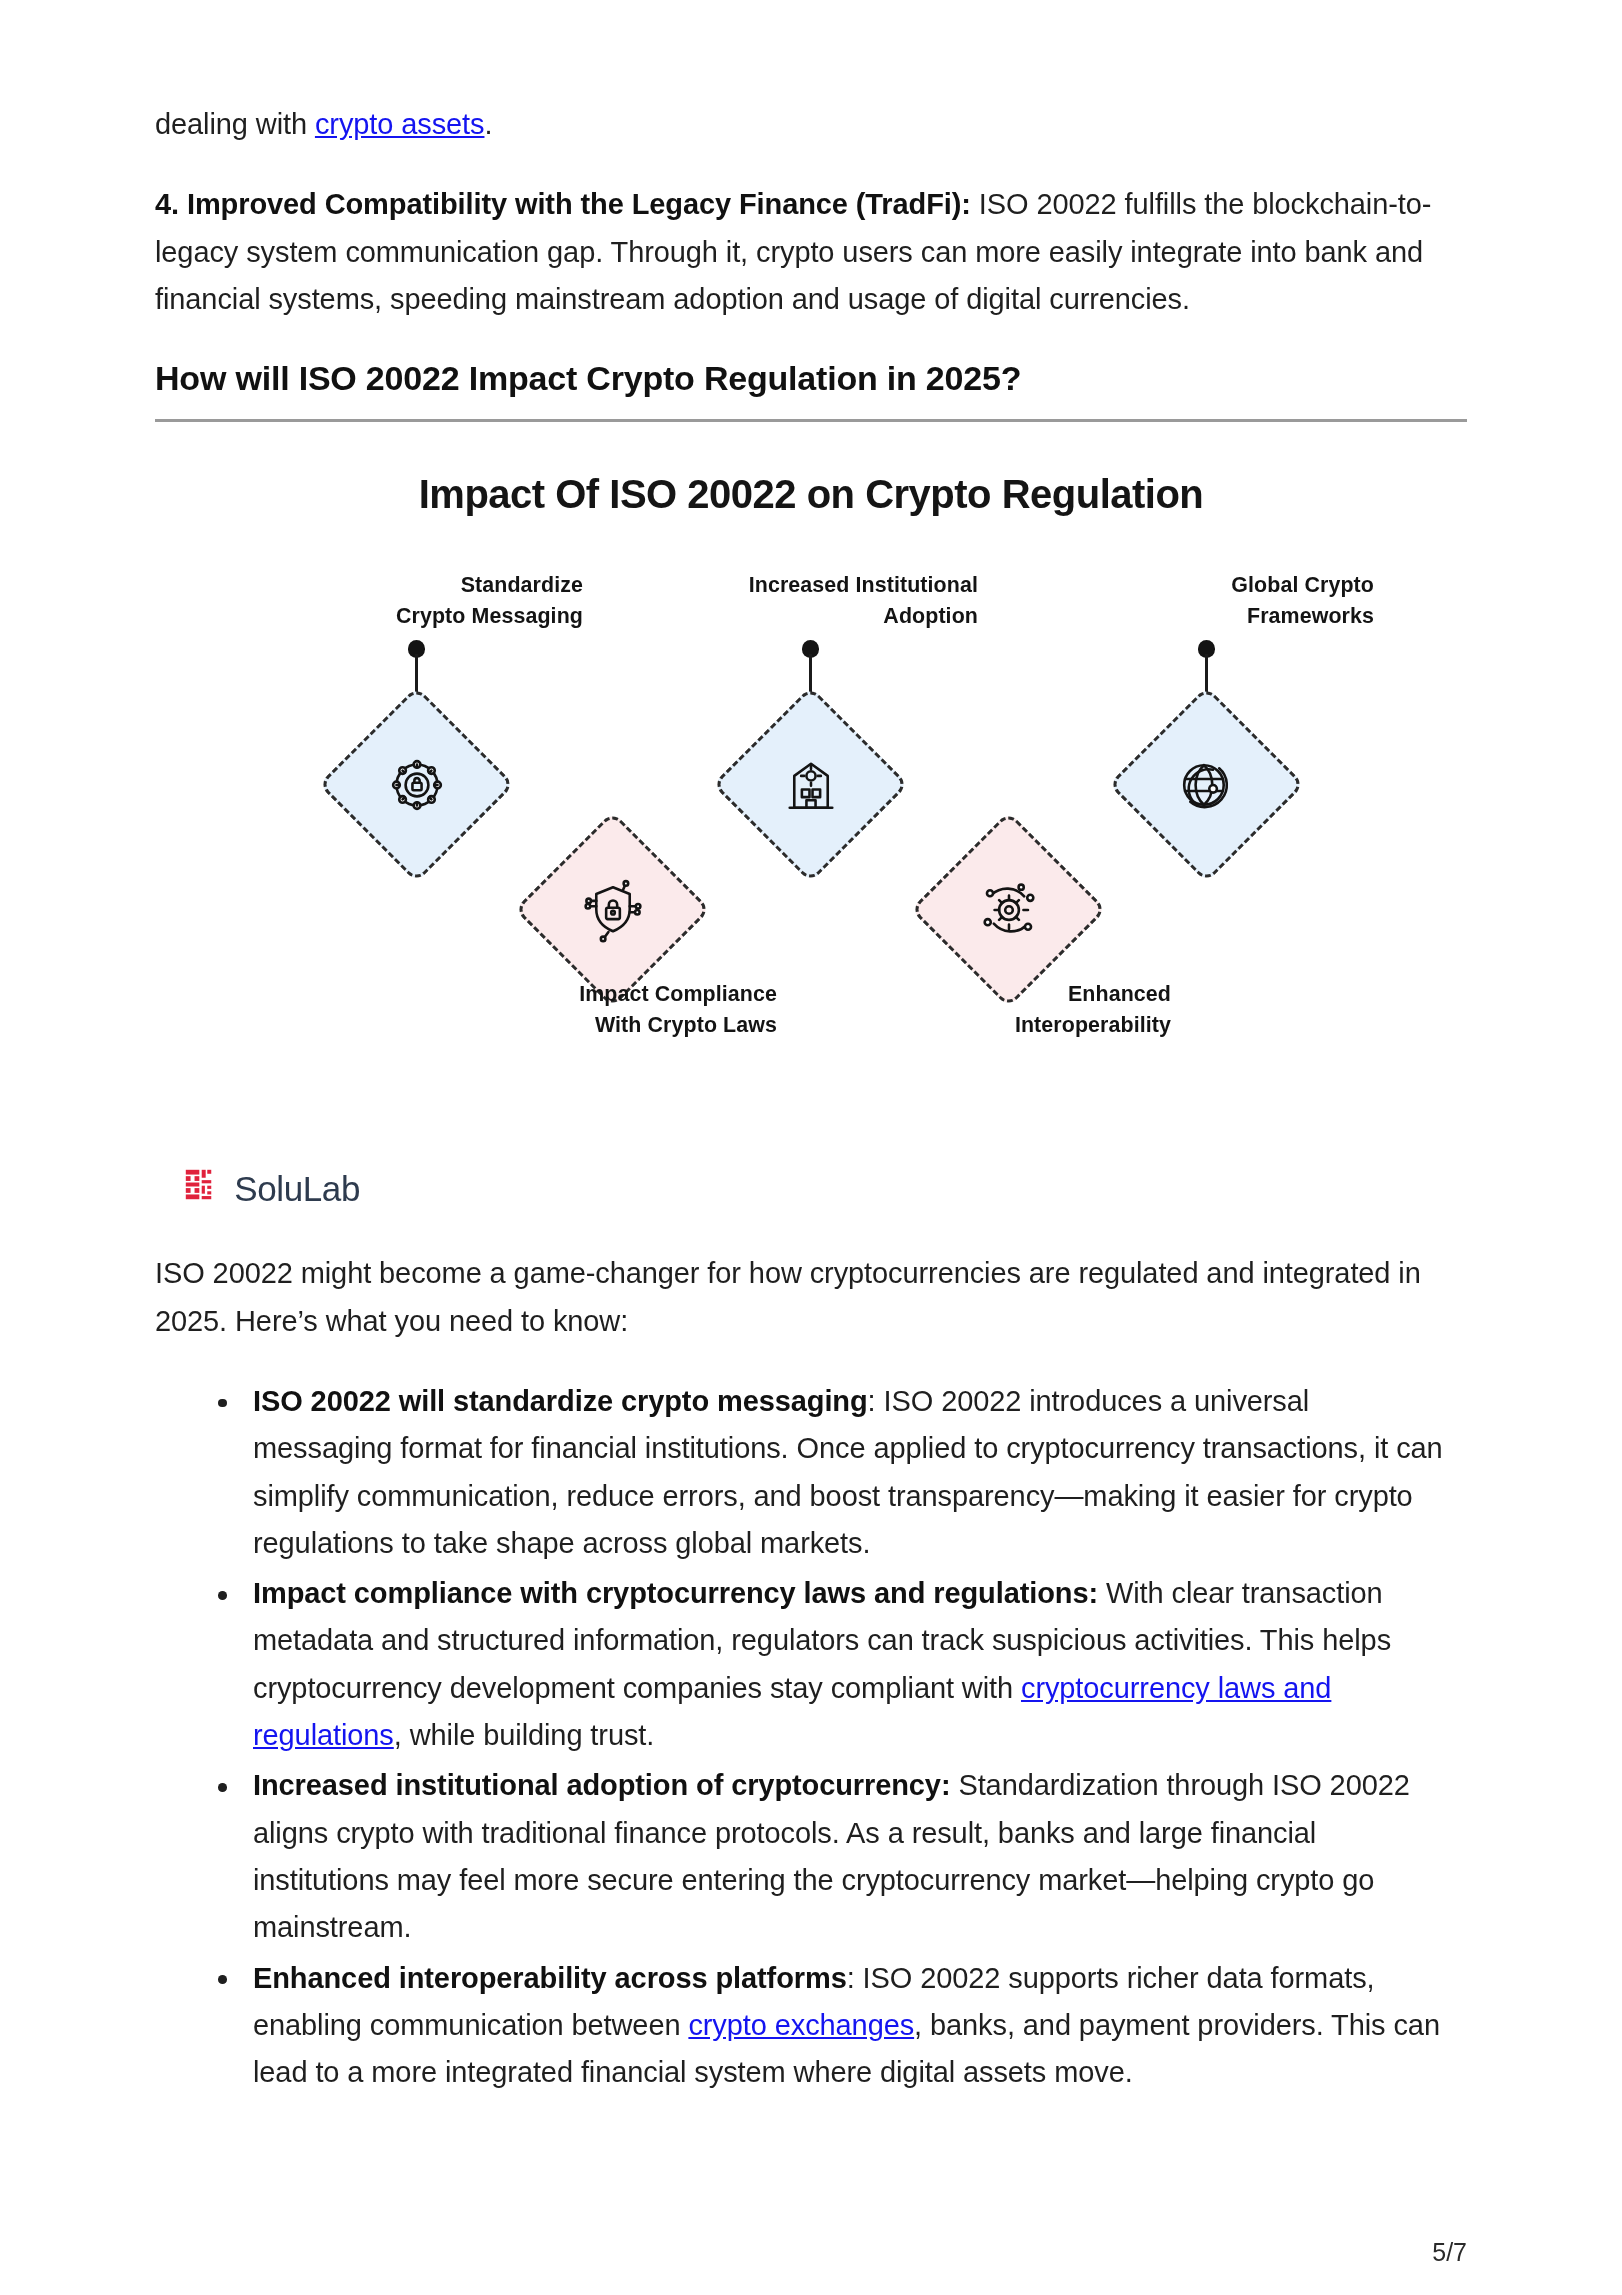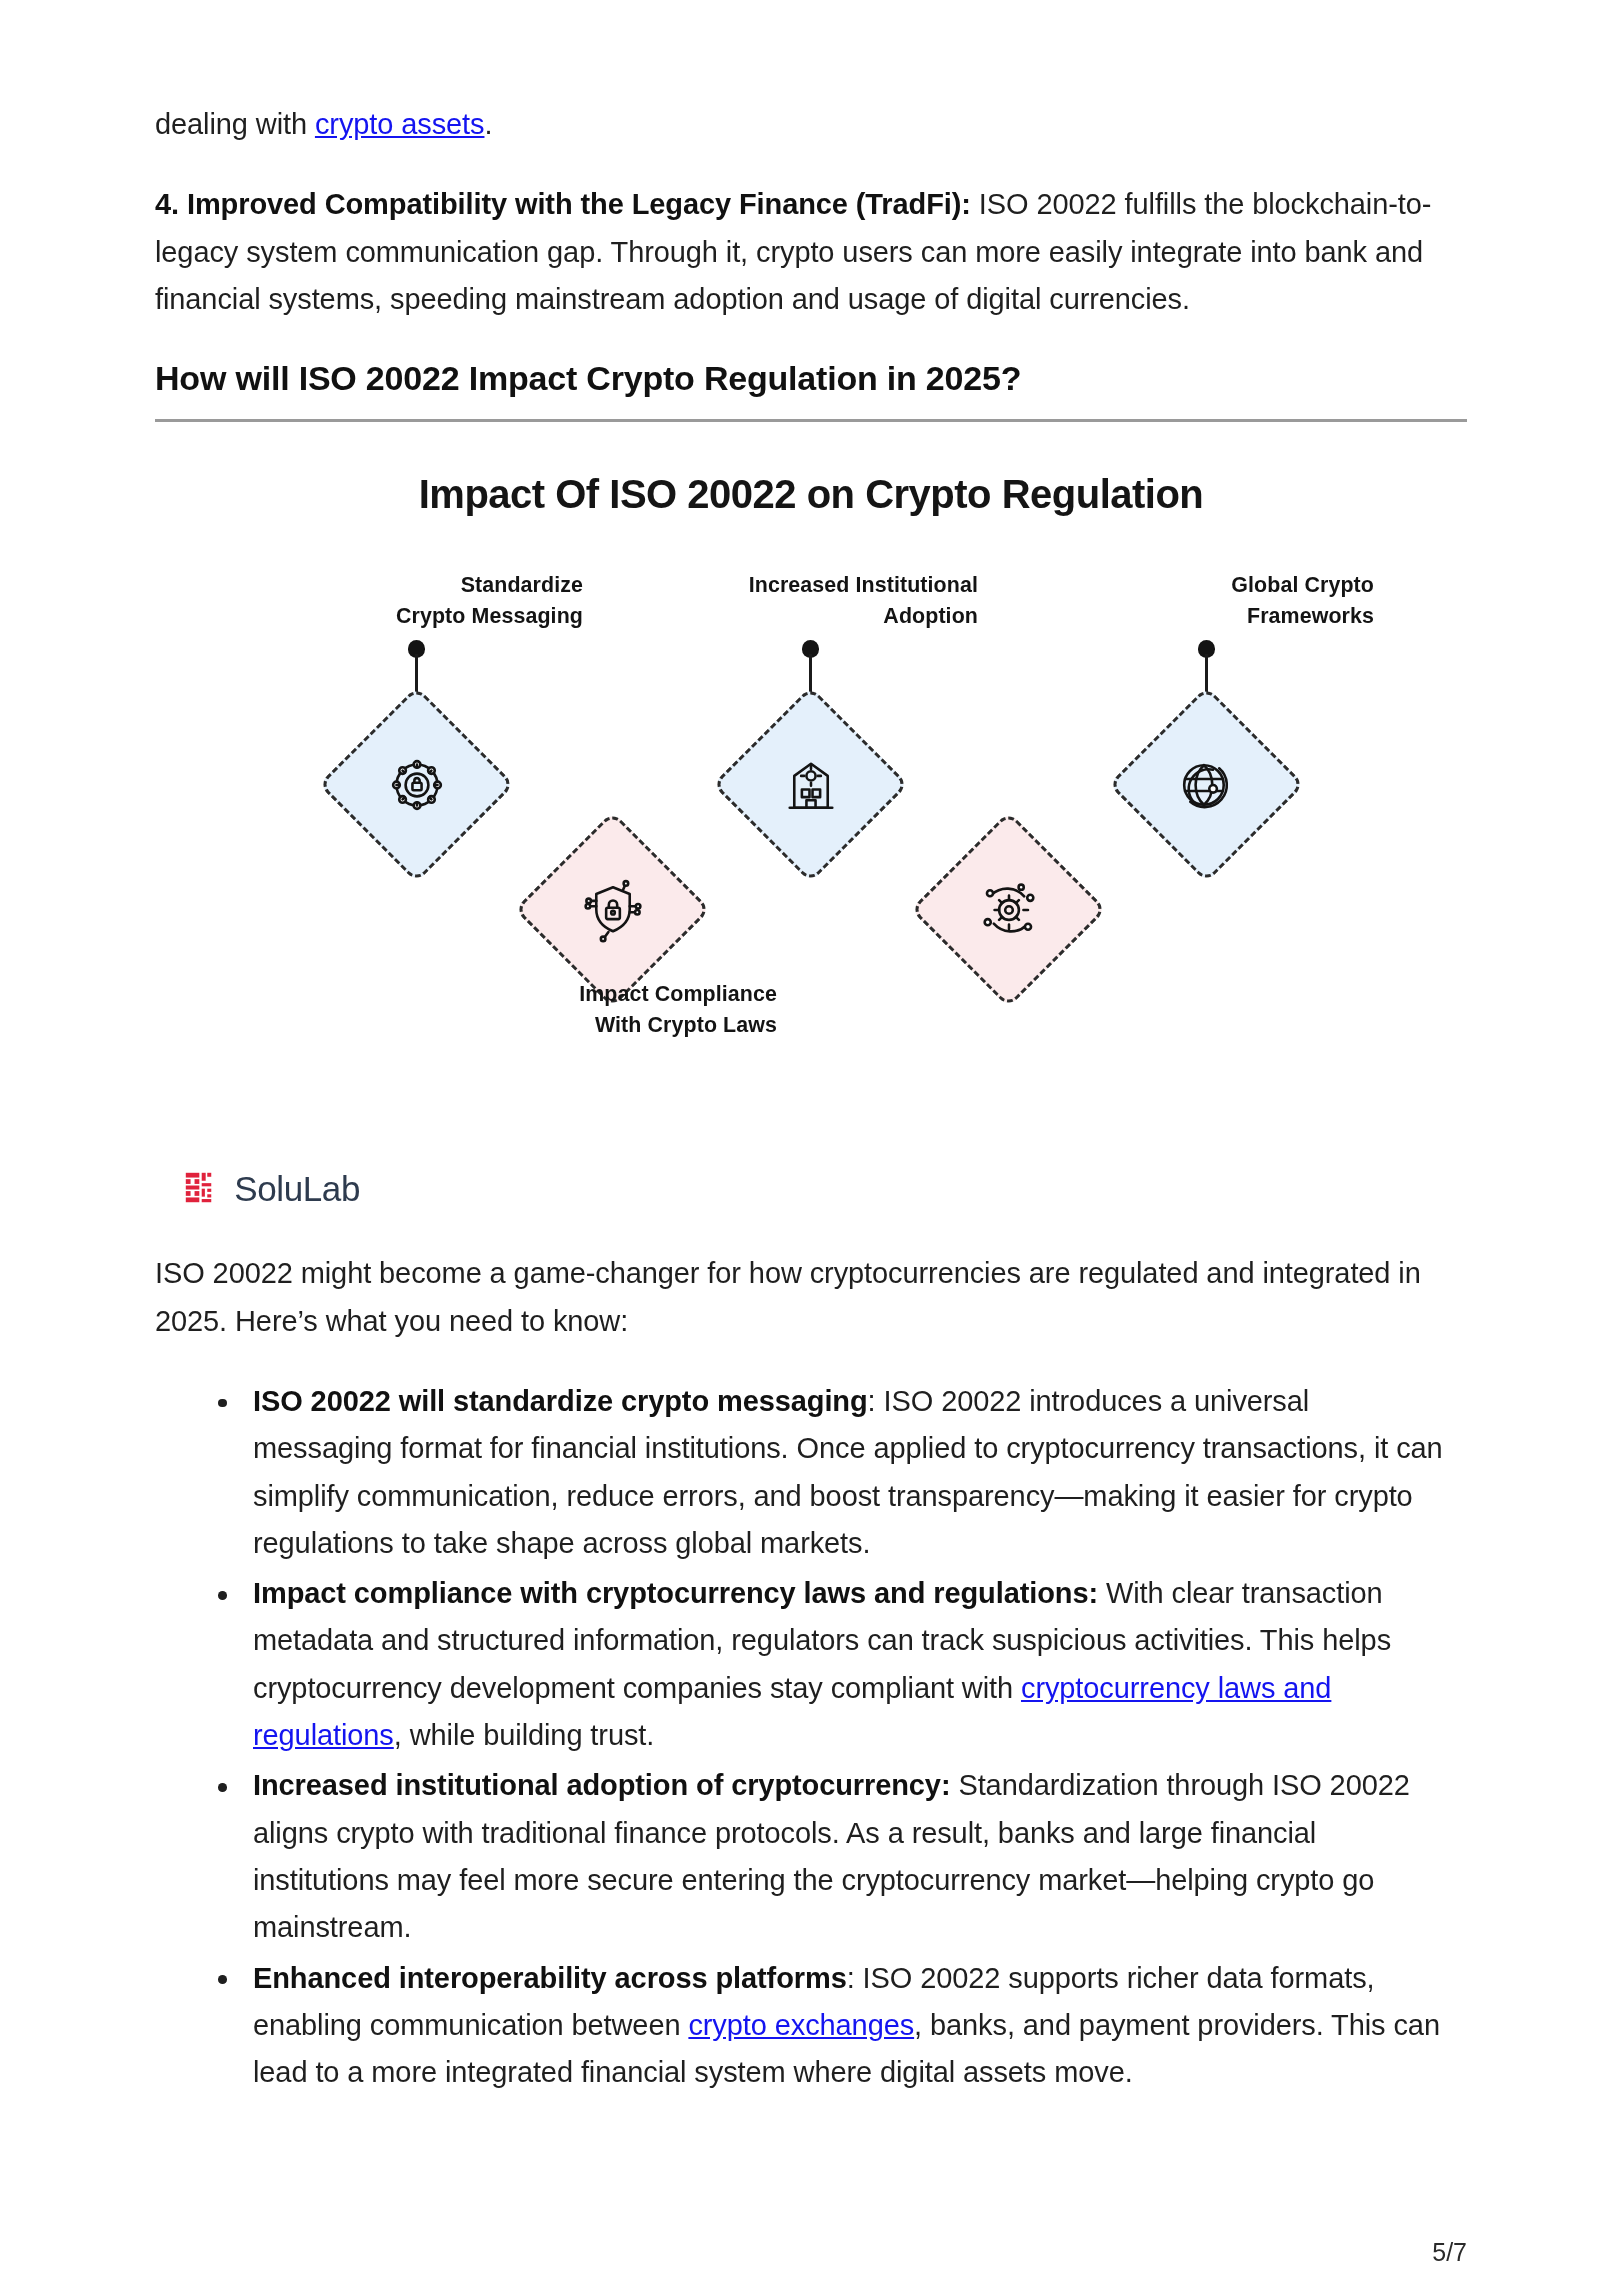--- a/index.html
+++ b/index.html
@@ -130,21 +130,21 @@
     position: absolute;
     width: 17.4px;
     height: 17.4px;
     border-radius: 50%;
     background: #141414;
   }
 
   
   .logo-row {
     display: flex;
-    align-items: center;
+    align-items: flex-start;
     gap: 14.3px;
     margin: 3.2px 0 41px 30px;
   }
   .logo-mark {
     width: 35px; height: 35px;
     position: relative;
   }
   .logo-text {
     font-size: 35px;
     color: #2e3b4e;
@@ -311,20 +311,24 @@
             <path d="M66 28a26 26 0 0 1-38 44"></path>
             <path d="M58 30a26 26 0 0 0-26 42"></path>
             <circle cx="58" cy="55" r="5" fill="#fff"></circle>
           </svg>
         </div>
       </div>
 
       <div class="label" style="left:289px; top:529px;">
         <div>Impact Compliance</div>
         <div>With Crypto Laws</div>
+      </div>
+      <div class="label" style="left:683px; top:529px;">
+        <div>Enhanced</div>
+        <div>Interoperability</div>
       </div>
     </div>
 
     <div class="logo-row">
       <div class="logo-mark">
         <svg viewBox="0 0 44 44" width="35" height="35">
           <g fill="#e0223c">
             <rect x="1" y="1" width="17" height="6"></rect>
             <rect x="1" y="9" width="6" height="6"></rect>
             <rect x="12" y="9" width="6" height="6"></rect>

